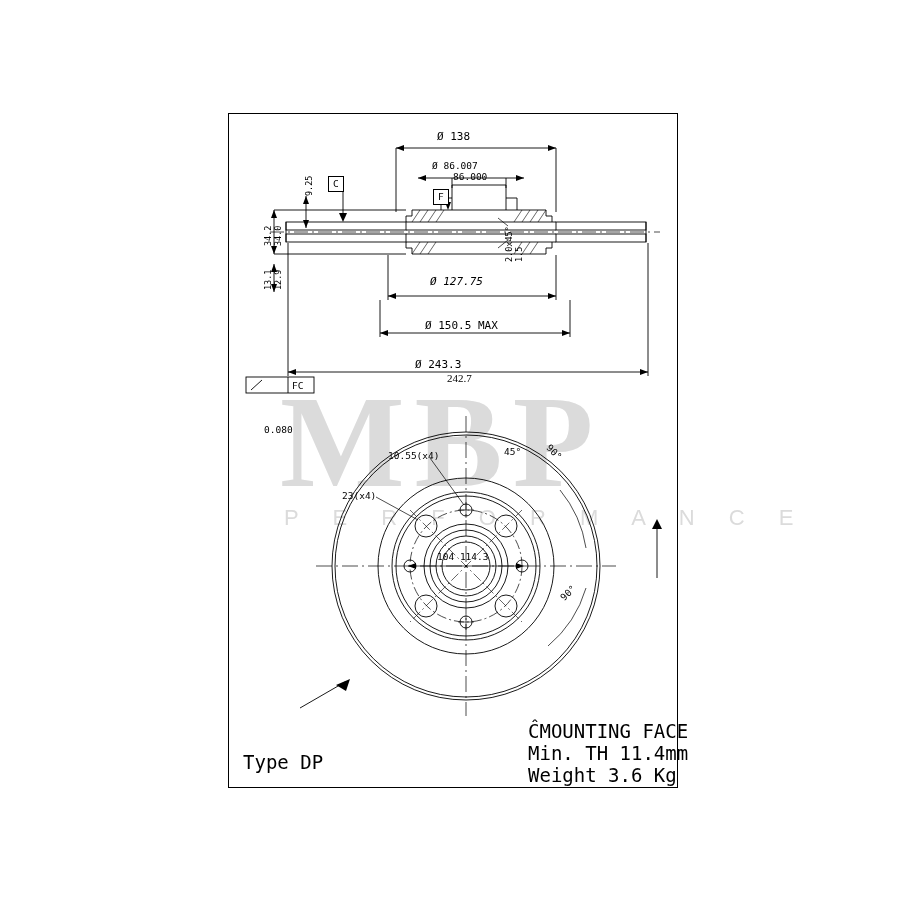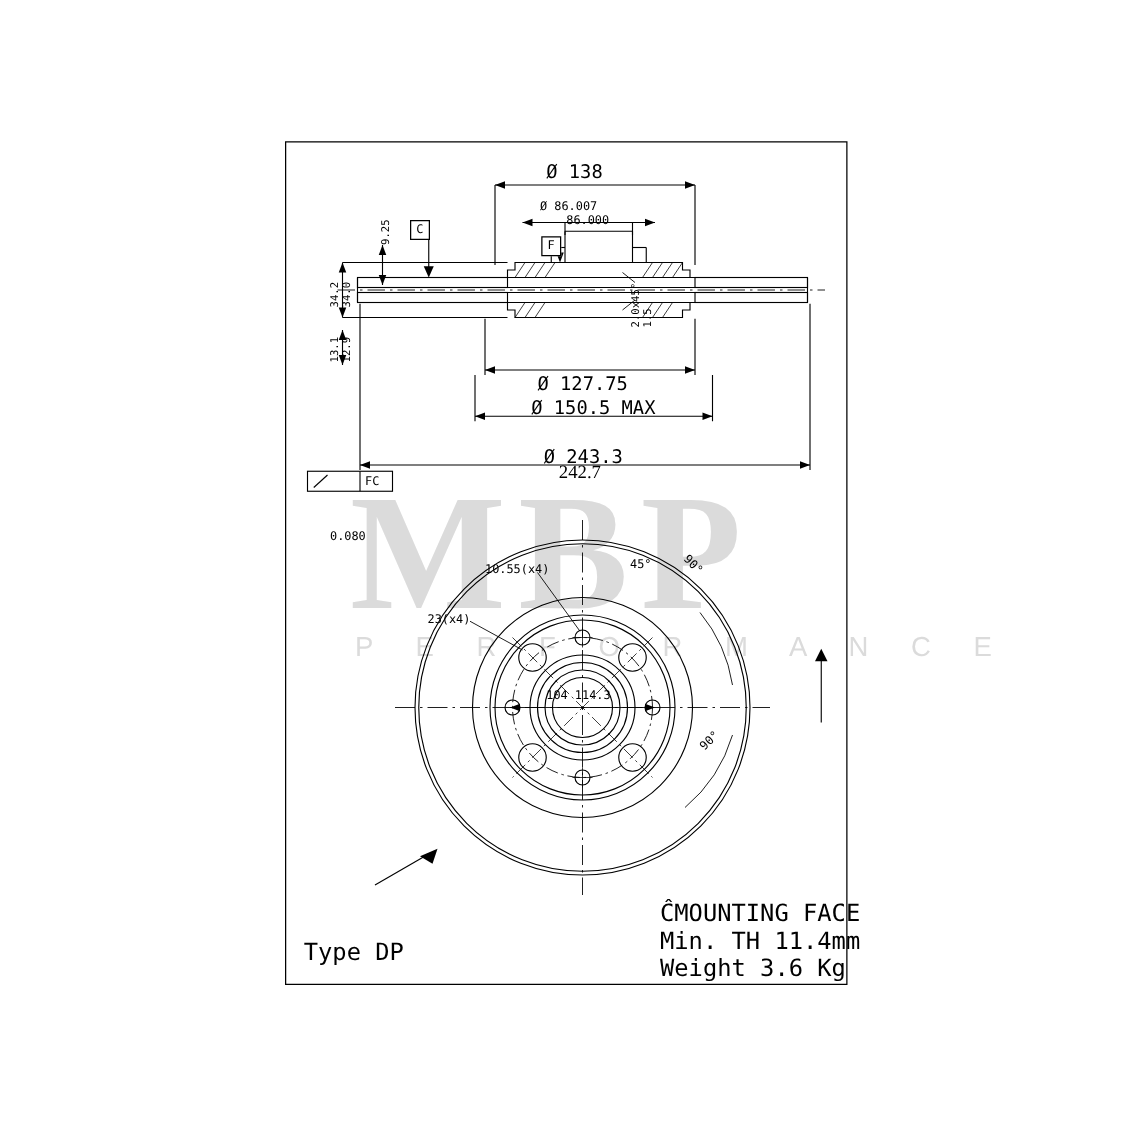--- a/index.html
+++ b/index.html
@@ -64,21 +64,21 @@
     height: 673px;
     border: 1px solid #000;
     background: transparent;
     z-index: 2;
   }
 
   
   .lbl {
     position: absolute;
     font-family: "DejaVu Sans Mono", monospace;
-    font-size: 15px;
+    font-size: 11px;
     line-height: 12px;
     color: #000;
     white-space: nowrap;
     z-index: 6;
   }
   .lbl.sm { font-size: 9.5px; }
   .lbl.xs { font-size: 8.5px; }
   .rot90 { transform-origin: 0 0; transform: rotate(-90deg); }
   .rot45 { transform-origin: 0 0; transform: rotate(-45deg); }
   .rotm45 { transform-origin: 0 0; transform: rotate(45deg); }
@@ -334,23 +334,23 @@
 
   <div class="lbl xs rot90" style="left:303px; top:196px;">9.25</div>
   <div class="lbl xs rot90" style="left:262px; top:246px;">34.2</div>
   <div class="lbl xs rot90" style="left:272px; top:246px;">34.0</div>
   <div class="lbl xs rot90" style="left:262px; top:290px;">13.1</div>
   <div class="lbl xs rot90" style="left:272px; top:290px;">12.9</div>
 
   <div class="lbl xs rot90" style="left:503px; top:262px;">2.0x45°</div>
   <div class="lbl xs rot90" style="left:513px; top:262px;">1.5</div>
 
-  <div class="lbl" style="left:430px; top:301px;">Ø 127.75</div>
+  <div class="lbl" style="left:430px; top:276px;font-style:italic;">Ø 127.75</div>
   <div class="lbl" style="left:425px; top:320px;">Ø 150.5 MAX</div>
-  <div class="lbl" style="left:435px; top:359px;">Ø 243.3</div>
+  <div class="lbl" style="left:415px; top:359px;">Ø 243.3</div>
   <div class="lbl" style="left:447px; top:372px;font-family:Liberation Serif, serif;">242.7</div>
 
   <div class="lbl sm" style="left:264px; top:380px;margin-top:44px;">0.080</div>
   <div class="lbl sm" style="left:292px; top:380px;">FC</div>
 
   <div class="lbl sm" style="left:388px; top:450px;">10.55(x4)</div>
   <div class="lbl sm" style="left:342px; top:490px;">23(x4)</div>
   <div class="lbl sm" style="left:504px; top:446px;">45°</div>
   <div class="lbl sm rotm45" style="left:552px; top:442px;">90°</div>
   <div class="lbl sm rot45" style="left:558px; top:595px;">90°</div>

